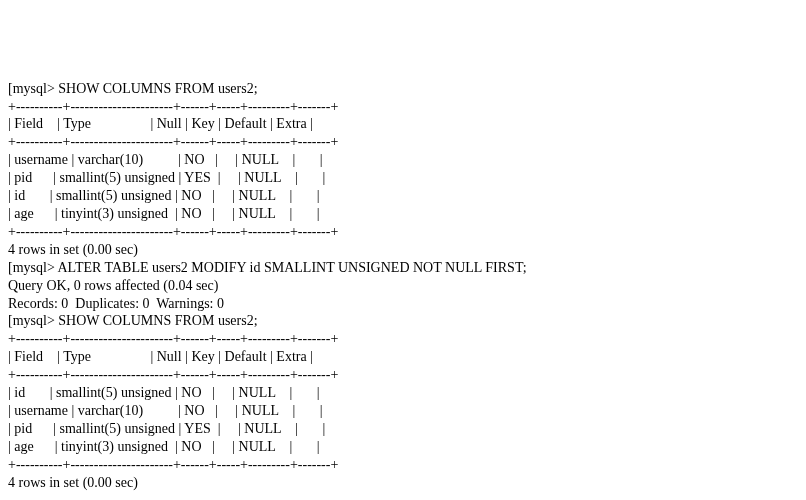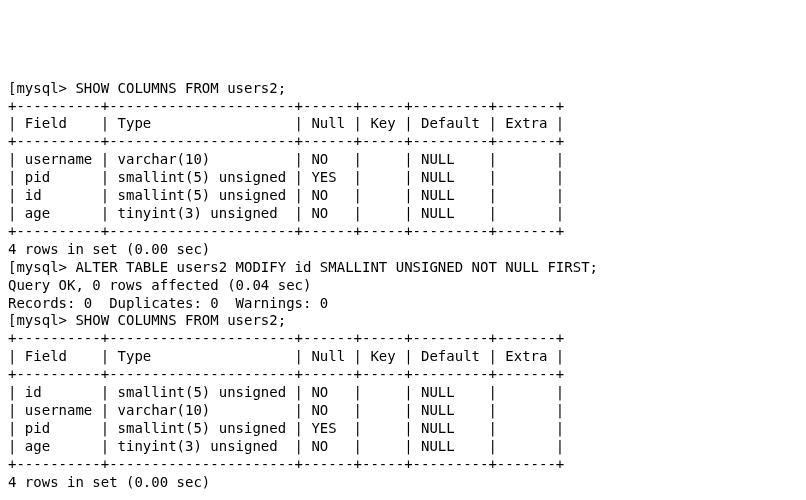--- a/index.html
+++ b/index.html
@@ -9,21 +9,21 @@
     font-family: "Menlo", "Monaco", "Consolas", monospace;
     font-size: 14px;
     line-height: 1.28;
     color: #000000;
     white-space: pre;
     width: 806px;
     height: 500px;
     box-sizing: border-box;
     overflow: hidden;
   }
-  .line { display: block; }
+  .line { display: block; font-family: Liberation Serif, serif; }
 </style>
 </head>
 <body>
 
 
 
 <div id="terminal"><span class="line">[mysql&gt; SHOW COLUMNS FROM users2;</span><span class="line">+----------+----------------------+------+-----+---------+-------+</span><span class="line">| Field    | Type                 | Null | Key | Default | Extra |</span><span class="line">+----------+----------------------+------+-----+---------+-------+</span><span class="line">| username | varchar(10)          | NO   |     | NULL    |       |</span><span class="line">| pid      | smallint(5) unsigned | YES  |     | NULL    |       |</span><span class="line">| id       | smallint(5) unsigned | NO   |     | NULL    |       |</span><span class="line">| age      | tinyint(3) unsigned  | NO   |     | NULL    |       |</span><span class="line">+----------+----------------------+------+-----+---------+-------+</span><span class="line">4 rows in set (0.00 sec)</span><span class="line"></span><span class="line">[mysql&gt; ALTER TABLE users2 MODIFY id SMALLINT UNSIGNED NOT NULL FIRST;</span><span class="line">Query OK, 0 rows affected (0.04 sec)</span><span class="line">Records: 0  Duplicates: 0  Warnings: 0</span><span class="line"></span><span class="line">[mysql&gt; SHOW COLUMNS FROM users2;</span><span class="line">+----------+----------------------+------+-----+---------+-------+</span><span class="line">| Field    | Type                 | Null | Key | Default | Extra |</span><span class="line">+----------+----------------------+------+-----+---------+-------+</span><span class="line">| id       | smallint(5) unsigned | NO   |     | NULL    |       |</span><span class="line">| username | varchar(10)          | NO   |     | NULL    |       |</span><span class="line">| pid      | smallint(5) unsigned | YES  |     | NULL    |       |</span><span class="line">| age      | tinyint(3) unsigned  | NO   |     | NULL    |       |</span><span class="line">+----------+----------------------+------+-----+---------+-------+</span><span class="line"></span><span class="line">4 rows in set (0.00 sec)</span></div>
 
 
 

